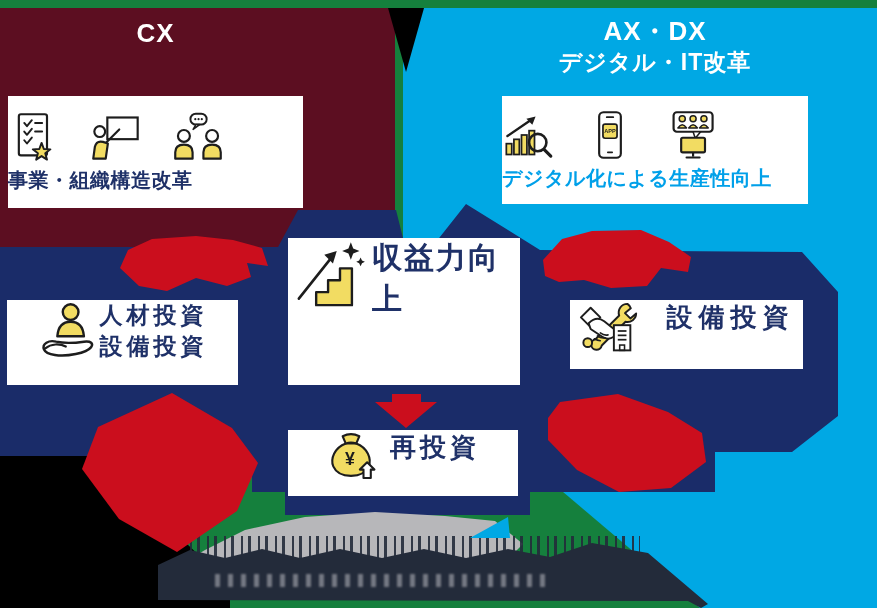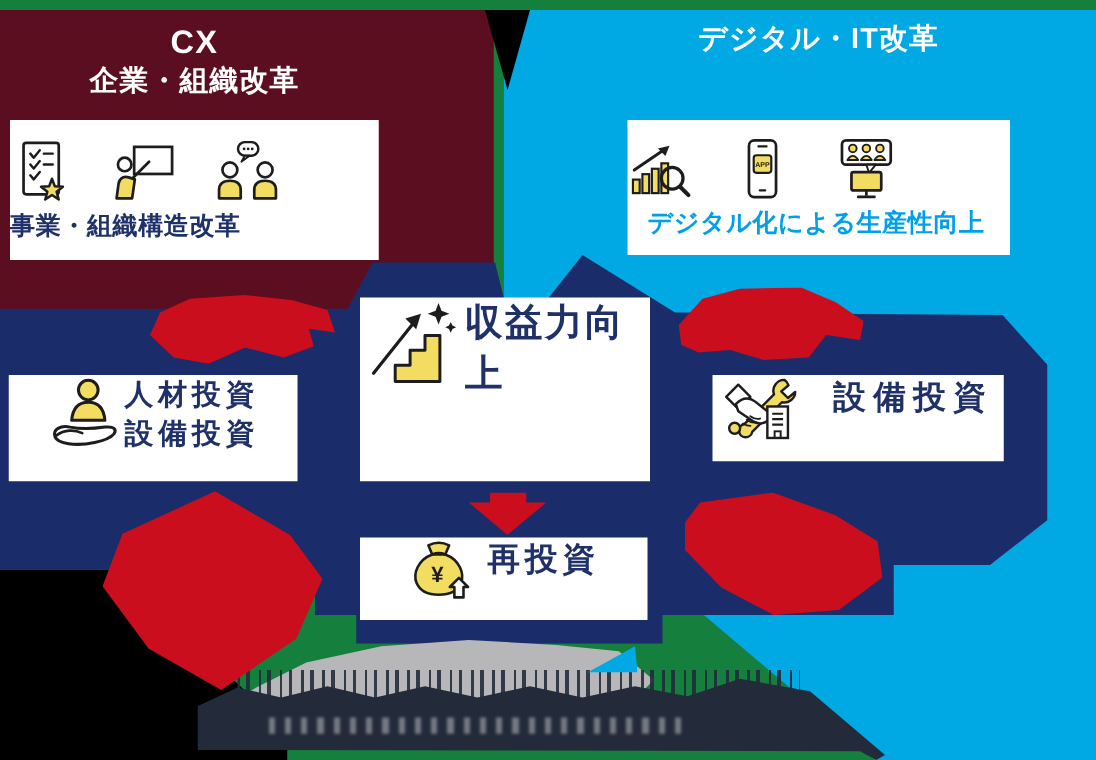--- a/index.html
+++ b/index.html
@@ -33,21 +33,21 @@
   .section-title .l1{font-size:26px;}
   .section-title .l2{font-size:23px;}
   .cx-title{left:8px;top:18px;width:295px;}
   .ax-title{left:502px;top:16px;width:306px;}
   
   .card{position:absolute;background:#fff;display:flex;align-items:flex-start;justify-content:center;}
   .cx-card{left:8px;top:96px;width:295px;height:112px;flex-direction:column;gap:4px;}
   .ax-card{left:502px;top:96px;width:306px;height:108px;flex-direction:column;gap:4px;}
   .icon-row{display:flex;align-items:flex-end;justify-content:center;gap:30px;}
   .caption{font-weight:800;font-size:20px;color:#1F3168;letter-spacing:.5px;}
-  .caption.blue{color:#00A0E9;margin-left:16px;}
+  .caption.blue{color:#00A0E9;}
   .labor-card{left:7px;top:300px;width:231px;height:85px;gap:4px;}
   .labor-text{font-weight:800;font-size:23px;color:#1F3168;letter-spacing:4px;line-height:1.35;}
   .profit-card{left:288px;top:238px;width:232px;height:147px;flex-direction:row;gap:6px;}
   .profit-label{font-weight:800;font-size:30px;color:#1F3168;letter-spacing:2px;}
   .equipment-card{left:570px;top:300px;width:233px;height:69px;gap:26px;}
   .equipment-label{font-weight:800;font-size:26px;color:#1F3168;letter-spacing:6px;}
   .reinvest-card{left:288px;top:430px;width:230px;height:66px;gap:14px;}
   .reinvest-label{font-weight:700;font-size:26px;color:#1F3168;letter-spacing:4px;}
   svg{display:block;}
 </style>
@@ -68,24 +68,24 @@
   <div class="shape cyan-notch"></div>
 
   <div class="shape red red-tl"></div>
   <div class="shape red red-tr"></div>
   <div class="shape red red-bl"></div>
   <div class="shape red red-br"></div>
   <div class="shape red red-down-arrow"></div>
 
   <div class="section-title cx-title">
     <div class="l1">CX</div>
-    <div class="l2">企業・組織改革</div>
   </div>
 
   <div class="section-title ax-title">
+    <div class="l1">AX・DX</div>
     <div class="l2">デジタル・IT改革</div>
   </div>
 
   <div class="card cx-card">
     <div class="icon-row">
       <span>
         <svg width="52" height="52" viewBox="0 0 48 48">
           <rect x="10" y="3" width="26" height="38" rx="2" fill="#fff" stroke="#1d1d1d" stroke-width="2"></rect>
           <path d="M15 11 l2.5 3 4.5-5.5" fill="none" stroke="#1d1d1d" stroke-width="1.8" stroke-linecap="round" stroke-linejoin="round"></path>
           <line x1="25" y1="11" x2="31.5" y2="11" stroke="#1d1d1d" stroke-width="1.8" stroke-linecap="round"></line>

